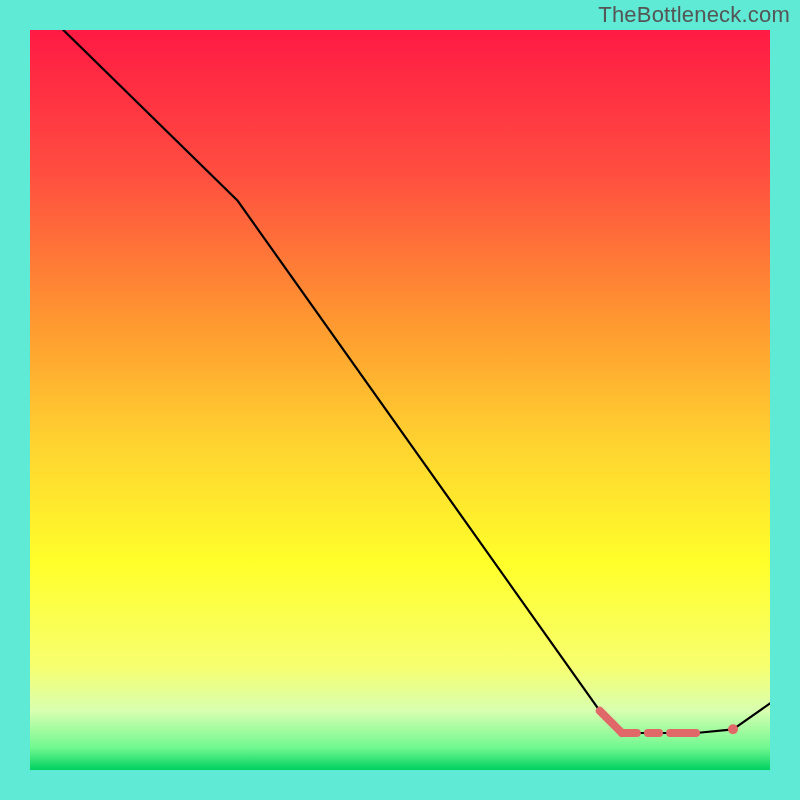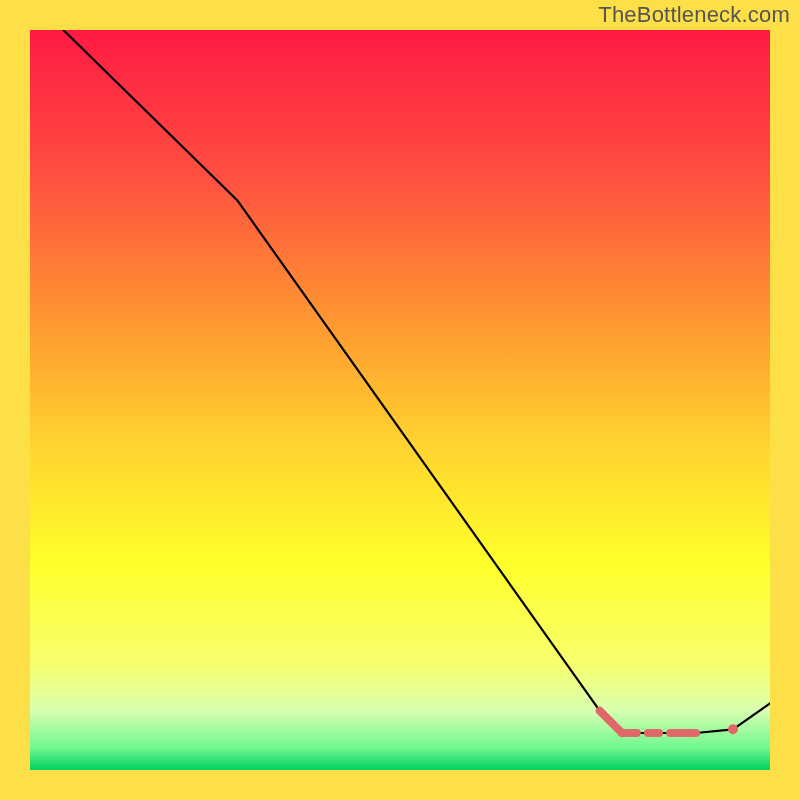--- a/index.html
+++ b/index.html
@@ -8,21 +8,21 @@
     width: 800px;
     height: 800px;
     background: #000;
     overflow: hidden;
     font-family: Arial, Helvetica, sans-serif;
   }
   .outer {
     position: relative;
     width: 800px;
     height: 800px;
-    background: #fde047;
+    background: #5eead4;
   }
   .watermark {
     position: absolute;
     top: 2px;
     right: 10px;
     color: #555;
     font-size: 22px;
     font-weight: 400;
     letter-spacing: 0.2px;
     z-index: 20;

